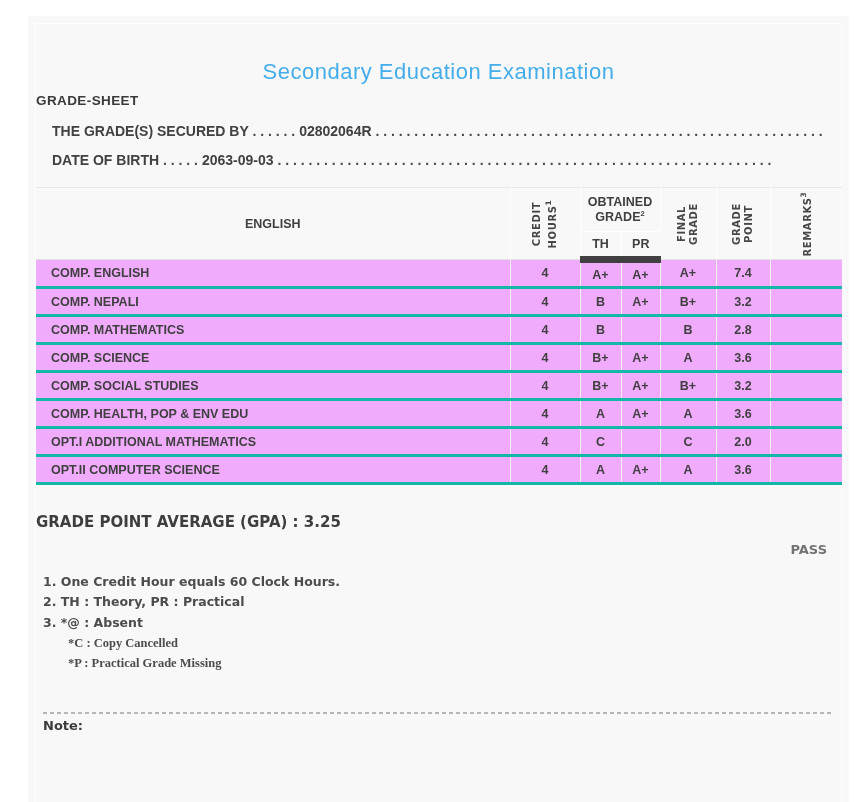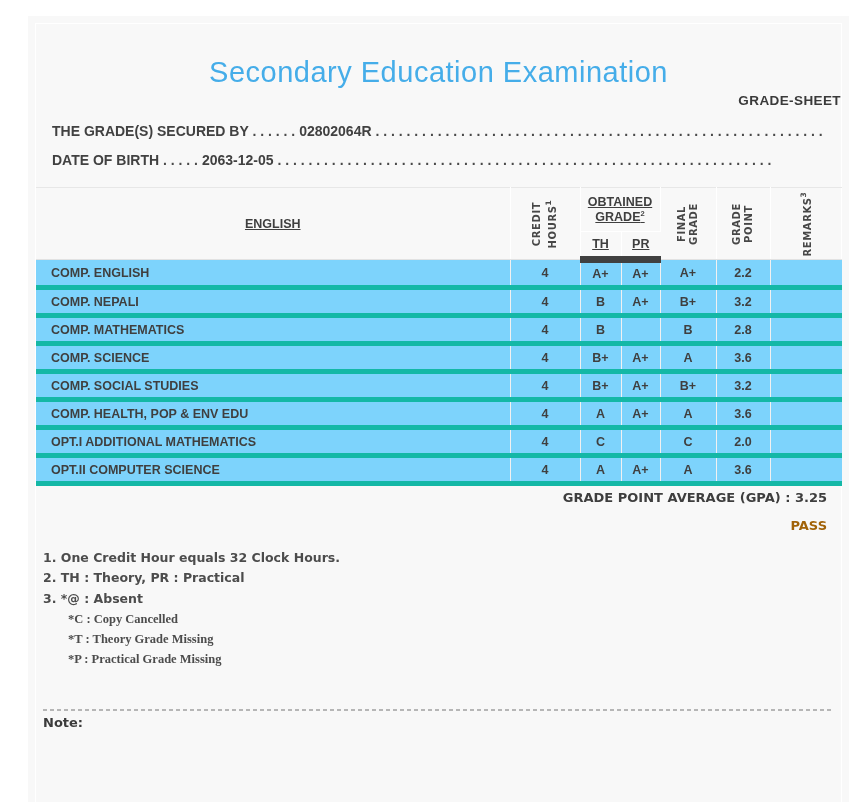--- a/index.html
+++ b/index.html
@@ -17,29 +17,29 @@
   }
   .inner {
     margin: 7px;
     height: 796px;
     border: 1px solid #ffffff;
   }
   
   .page-title {
     margin-top: 34px;
     text-align: center;
-    font-size: 29px;
+    font-size: 22px;
     font-weight: 400;
     letter-spacing: 0.5px;
     color: #45ade9;
     line-height: 28px;
   }
   .page-subtitle {
     margin-top: 7px;
-    text-align: right;
+    text-align: left;
     font-size: 13.5px;
     font-weight: 700;
     letter-spacing: 0.4px;
     color: #3a3a3a;
     line-height: 16px;
   }
   
   .info-block { margin-top: 8px; padding: 0 14px 0 16px; }
   .info-line {
     height: 29px;
@@ -59,21 +59,21 @@
     border-top: 1px solid #e7e7e7;
     table-layout: fixed;
   }
   table.grades th, table.grades td {
     font-size: 12.5px;
     font-weight: 700;
     color: #3f3f3f;
     text-align: center;
     padding: 0;
   }
-  thead th { background: transparent; border-right: 1px solid #ffffff; text-decoration: underline; }
+  thead th { background: transparent; border-right: 1px solid #ffffff; }
   thead th:last-child { border-right: none; }
   thead tr.h1 th { height: 44px; }
   thead tr.h2 th { height: 28px; }
   thead th.span2 { border-bottom: 1px solid #e2e2e2; }
   th.subjects-h { text-align: left; padding-left: 15px; }
   th.obtained-h { border-bottom: 1px solid #ffffff !important; font-weight: 700; }
   thead tr.h2 th { border-bottom: 7px solid #404040; }
   
   th.vcell { position: relative; }
   .vtext {
@@ -85,43 +85,43 @@
     color: #474747;
     line-height: 12px;
     text-align: center;
   }
   .vtext.two { width: 52px; }
   .vtext.one { white-space: nowrap; }
   sup { font-size: 7.5px; font-weight: 700; }
   
   tbody td {
     height: 28px;
-    background: #7dd3fc;
-    border-bottom: 5px solid #14b8a6;
+    background: #f0abfc;
+    border-bottom: 3px solid #14b8a6;
     border-right: 1px solid #f1f1f1;
   }
   tbody td:last-child { border-right: none; }
   tbody td.subject-cell { text-align: left; padding-left: 15px; }
   
   .gpa-line {
-    margin-top: 3px;
-    text-align: right;
+    margin-top: 28px;
+    text-align: left;
     padding-right: 14px;
     font-family: "DejaVu Sans", sans-serif;
-    font-size: 13px; font-weight: 700;
+    font-size: 15px; font-weight: 700;
     color: #3e3e3e;
     line-height: 18px;
   }
   .result-line {
     margin-top: 10px;
     text-align: right;
     padding-right: 14px;
     font-family: "DejaVu Sans", sans-serif;
     font-size: 13px; font-weight: 700;
-    color: #a16207;
+    color: #737373;
     line-height: 18px;
   }
   
   .footnotes { margin-top: 13px; padding-left: 7px; }
   .footnote {
     font-family: "DejaVu Sans", sans-serif;
     font-size: 12.5px;
     font-weight: 700;
     color: #4c4c4c;
     line-height: 20.3px;
@@ -153,21 +153,21 @@
     <div class="info-block">
       <div class="info-line">
         <span>THE GRADE(S) SECURED BY</span>
         <span class="dots">. . . . . .</span>
         <span>02802064R</span>
         <span class="dots">. . . . . . . . . . . . . . . . . . . . . . . . . . . . . . . . . . . . . . . . . . . . . . . . . . . . . . . . . .</span>
       </div>
       <div class="info-line">
         <span>DATE OF BIRTH</span>
         <span class="dots">. . . . .</span>
-        <span>2063-12-05</span>
+        <span>2063-09-03</span>
         <span class="dots">. . . . . . . . . . . . . . . . . . . . . . . . . . . . . . . . . . . . . . . . . . . . . . . . . . . . . . . . . . . . . . . .</span>
       </div>
     </div>
 
     <table class="grades">
       <colgroup>
         <col style="width:474px">
           <col style="width:70px">
           <col style="width:41px">
         <col style="width:39px">
@@ -199,21 +199,21 @@
           <th>PR</th>
         </tr>
       </thead>
       <tbody>
         <tr>
           <td class="subject-cell">COMP. ENGLISH</td>
           <td>4</td>
           <td>A+</td>
           <td>A+</td>
           <td>A+</td>
-          <td>2.2</td>
+          <td>7.4</td>
           <td></td>
         </tr>
         <tr>
           <td class="subject-cell">COMP. NEPALI</td>
           <td>4</td>
           <td>B</td>
           <td>A+</td>
           <td>B+</td>
           <td>3.2</td>
           <td></td>
@@ -272,25 +272,24 @@
           <td>3.6</td>
           <td></td>
         </tr>
       </tbody>
     </table>
 
     <div class="gpa-line">GRADE POINT AVERAGE (GPA) : 3.25</div>
     <div class="result-line">PASS</div>
 
     <div class="footnotes">
-      <div class="footnote">1. One Credit Hour equals 32 Clock Hours.</div>
+      <div class="footnote">1. One Credit Hour equals 60 Clock Hours.</div>
       <div class="footnote">2. TH : Theory, PR : Practical</div>
       <div class="footnote">3. *@ : Absent</div>
       <div class="footnote indent">*C : Copy Cancelled</div>
-      <div class="footnote indent">*T : Theory Grade Missing</div>
       <div class="footnote indent">*P : Practical Grade Missing</div>
     </div>
 
     <div class="dashed-divider"></div>
     <div class="note-label">Note:</div>
 
   </div>
 </div>
 
 </body></html>

